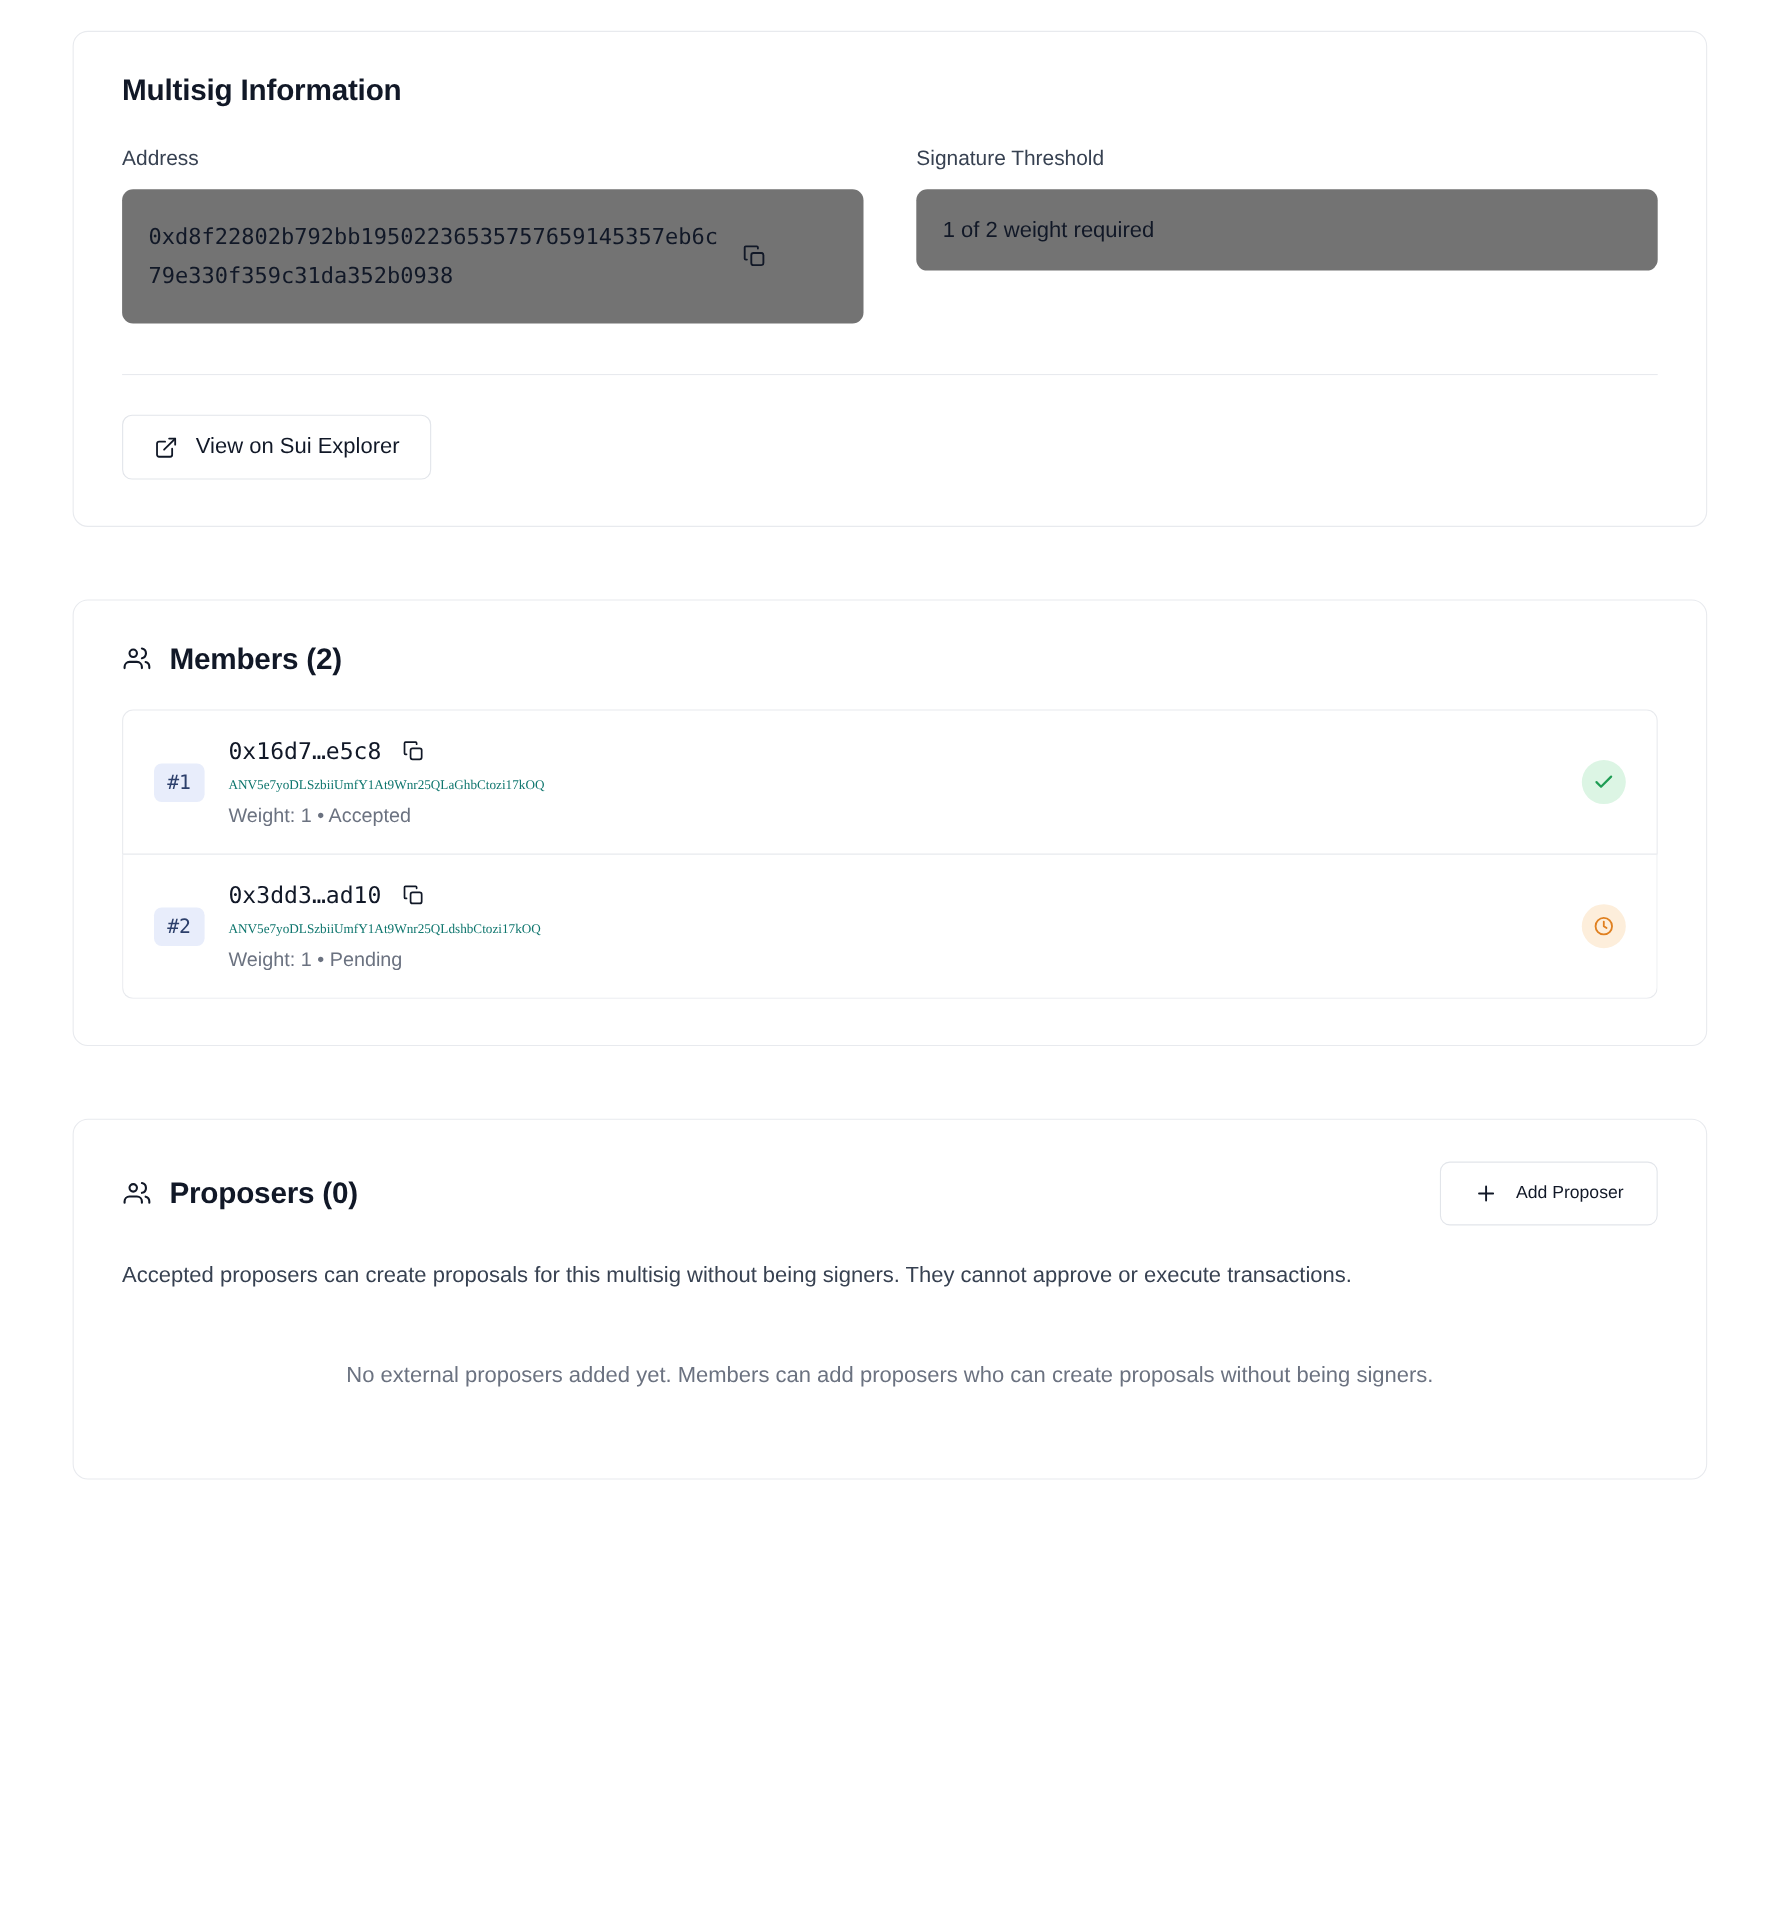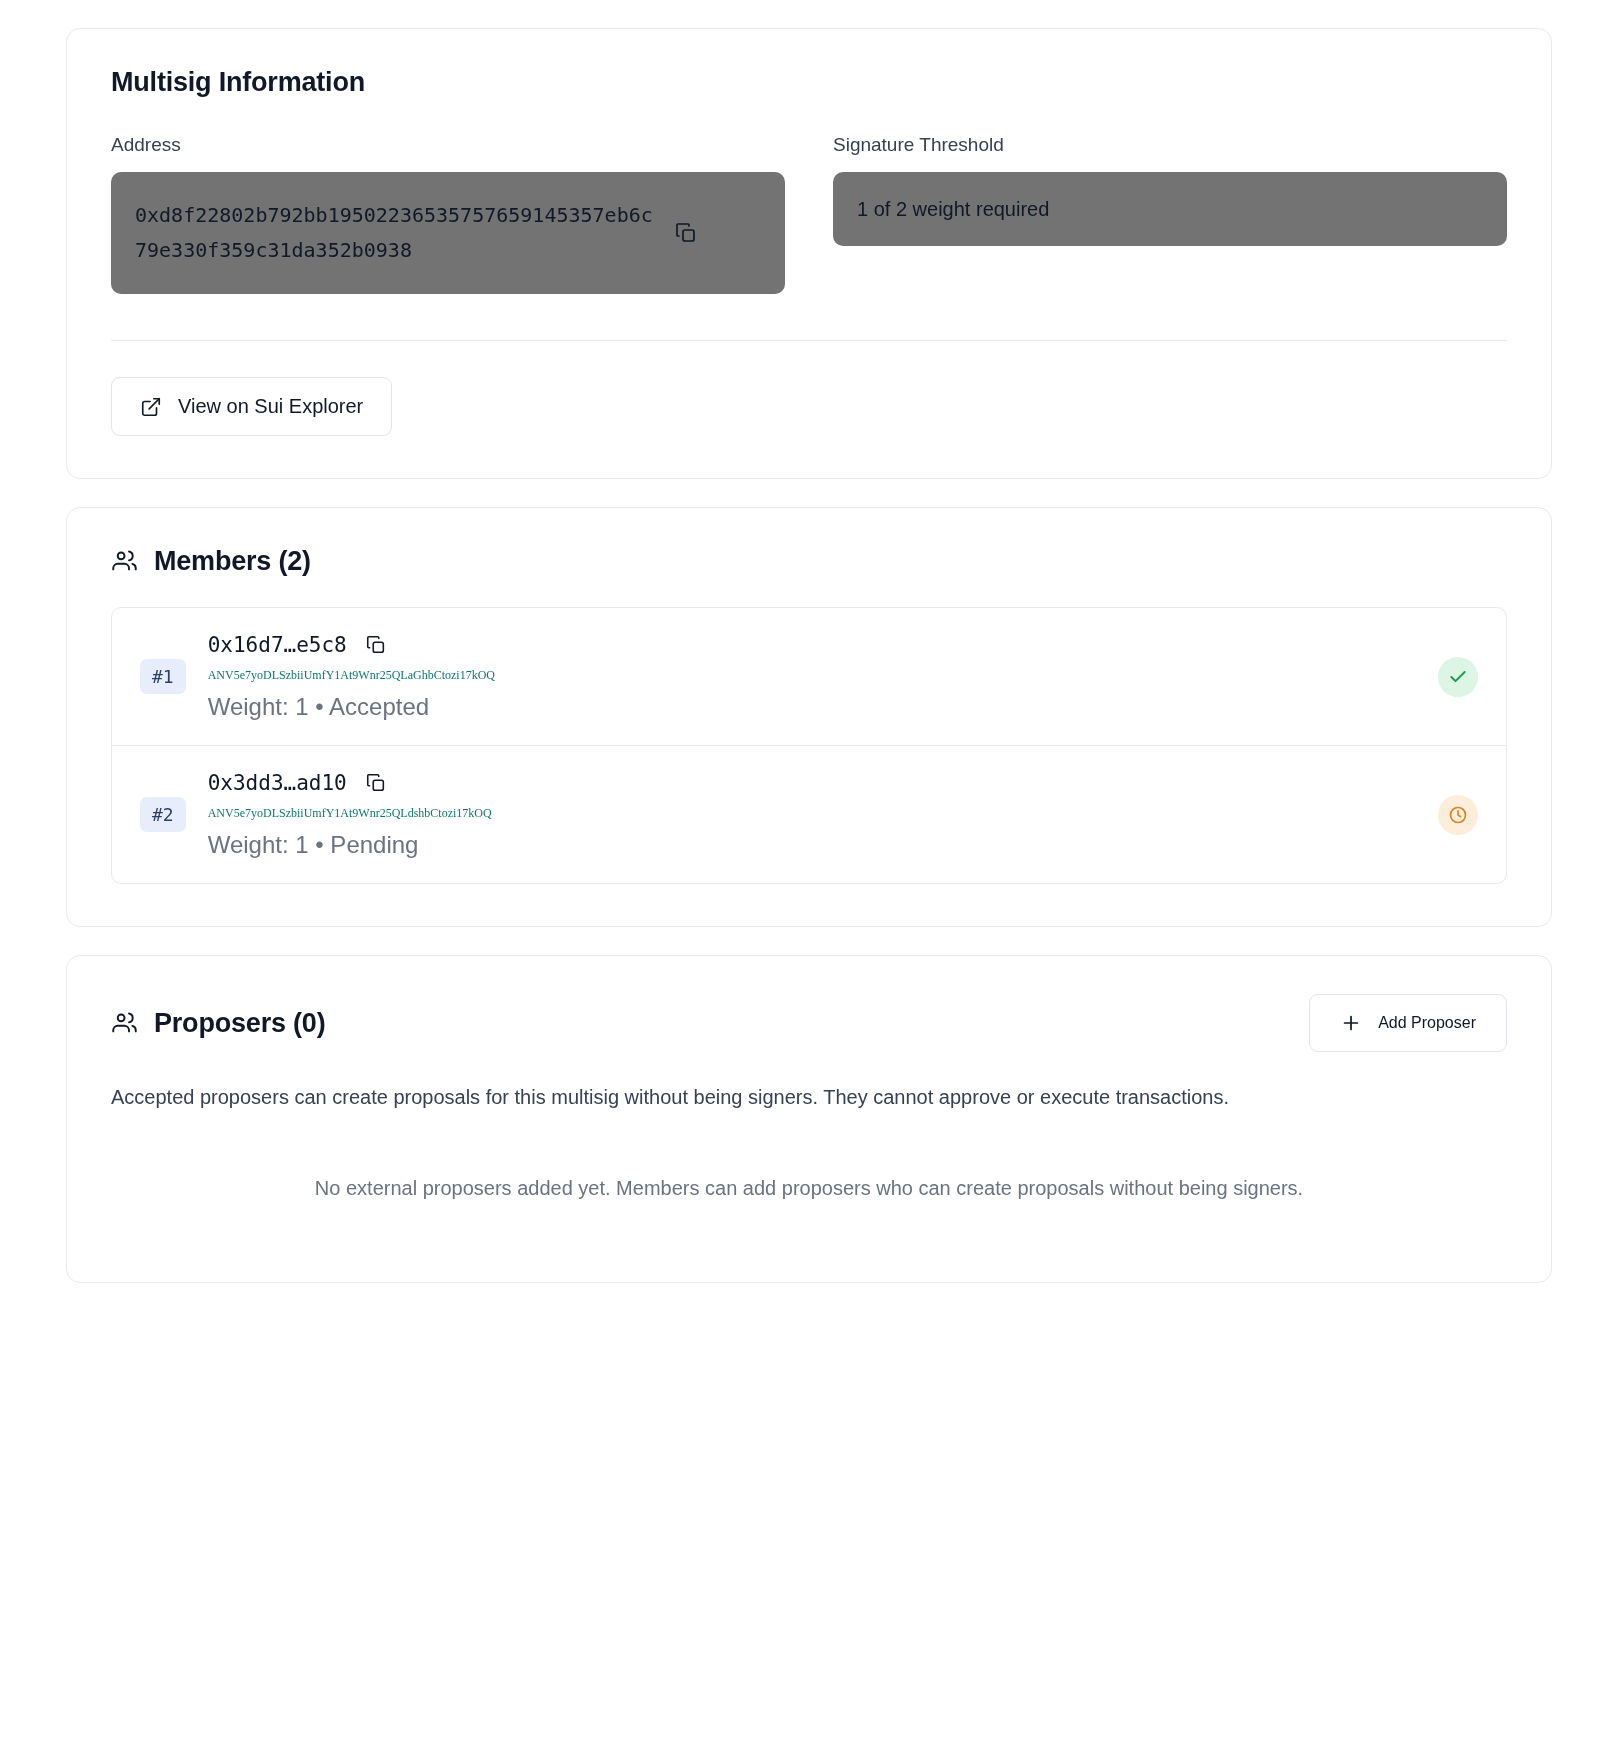--- a/index.html
+++ b/index.html
@@ -16,21 +16,21 @@
     position: relative;
   }
   .page {
     padding: 28px 66px 0 66px;
   }
   .card {
     border: 1px solid #e8eaee;
     border-radius: 14px;
     background: #ffffff;
     padding: 38px 44px 42px 44px;
-    margin-bottom: 28px;
+    margin-bottom: 66px;
   }
   .card-title {
     font-size: 27px;
     font-weight: bold;
     letter-spacing: -0.2px;
     color: #111827;
     margin: 0 0 36px 0;
   }
   .grid-2 {
     display: flex;
@@ -139,21 +139,21 @@
     font-size: 21px;
     color: #111827;
   }
   .member-pk {
     font-family: Liberation Serif, serif;
     font-size: 12px;
     color: #0f766e;
     margin-top: 10px;
   }
   .member-meta {
-    font-size: 24px;
+    font-size: 18px;
     color: #6b7280;
     margin-top: 10px;
   }
   .status-dot {
     flex: 0 0 auto;
     width: 40px;
     height: 40px;
     border-radius: 50%;
     display: flex;
     align-items: center;

